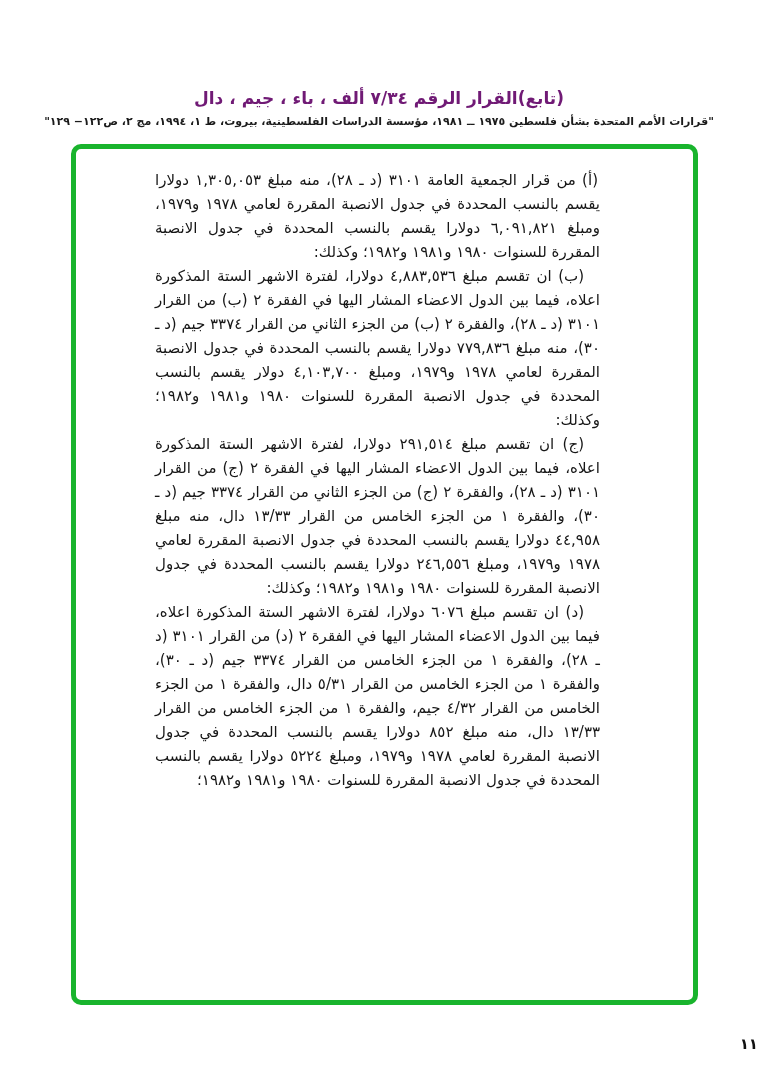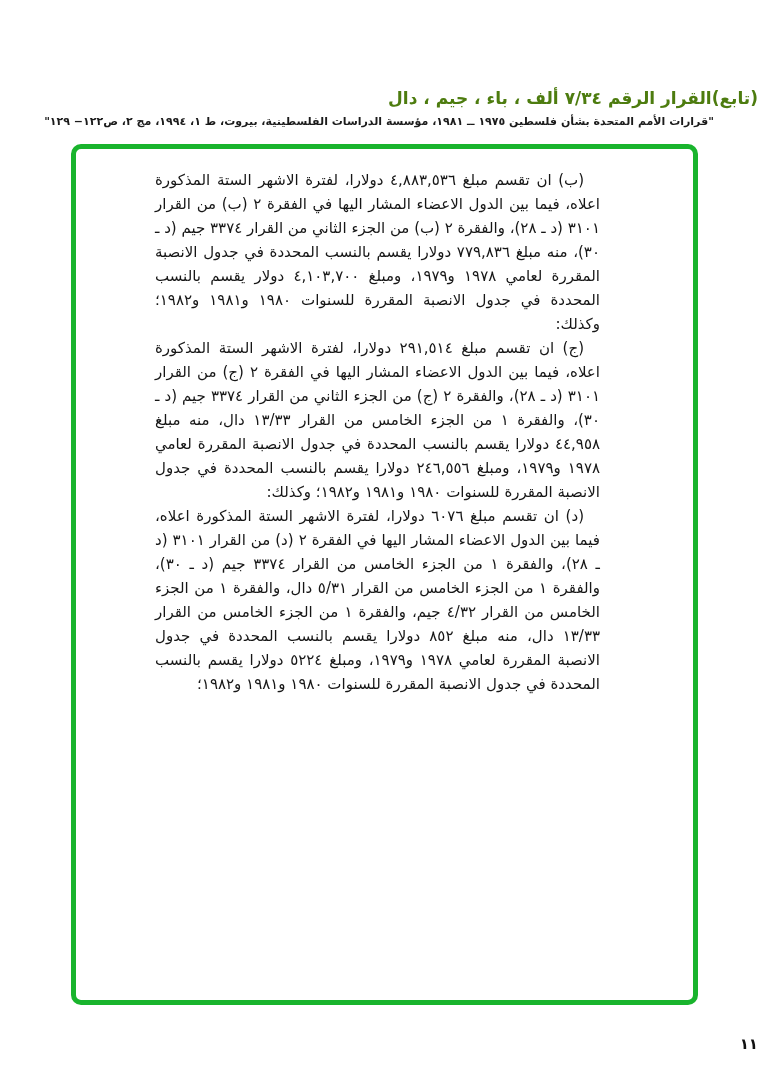--- a/index.html
+++ b/index.html
@@ -21,22 +21,21 @@
     left: 0;
     width: 758px;
     text-align: center;
     direction: rtl;
   }
   .title {
     font-size: 17px;
     font-weight: bold;
     line-height: 24px;
     letter-spacing: 0.2px;
-    color: #4d7c0f;
-    text-align: right;
+    color: #701a75;
   }
   .citation {
     margin-top: 4px;
     font-size: 11px;
     font-weight: bold;
     line-height: 15px;
     color: #1b1b1b;
   }
   .content-box {
     position: absolute;
@@ -79,19 +78,20 @@
 </head>
 <body>
 
 <div class="header">
   <div class="title">(تابع)القرار الرقم ٧/٣٤ ألف ، باء ، جيم ، دال</div>
   <div class="citation">"قرارات الأمم المتحدة بشأن فلسطين ١٩٧٥ ــ ١٩٨١، مؤسسة الدراسات الفلسطينية، بيروت، ط ١، ١٩٩٤، مج ٢، ص١٢٢− ١٢٩"</div>
 </div>
 
 <div class="content-box" style="border-color: rgb(25, 180, 45);">
   <div class="text-column" dir="rtl" lang="ar">
+    <p class="first-para">(أ) من قرار الجمعية العامة ٣١٠١ (د ـ ٢٨)، منه مبلغ ١,٣٠٥,٠٥٣ دولارا يقسم بالنسب المحددة في جدول الانصبة المقررة لعامي ١٩٧٨ و١٩٧٩، ومبلغ ٦,٠٩١,٨٢١ دولارا يقسم بالنسب المحددة في جدول الانصبة المقررة للسنوات ١٩٨٠ و١٩٨١ و١٩٨٢؛ وكذلك:</p>
     <p>(ب) ان تقسم مبلغ ٤,٨٨٣,٥٣٦ دولارا، لفترة الاشهر الستة المذكورة اعلاه، فيما بين الدول الاعضاء المشار اليها في الفقرة ٢ (ب) من القرار ٣١٠١ (د ـ ٢٨)، والفقرة ٢ (ب) من الجزء الثاني من القرار ٣٣٧٤ جيم (د ـ ٣٠)، منه مبلغ ٧٧٩,٨٣٦ دولارا يقسم بالنسب المحددة في جدول الانصبة المقررة لعامي ١٩٧٨ و١٩٧٩، ومبلغ ٤,١٠٣,٧٠٠ دولار يقسم بالنسب المحددة في جدول الانصبة المقررة للسنوات ١٩٨٠ و١٩٨١ و١٩٨٢؛ وكذلك:</p>
     <p>(ج) ان تقسم مبلغ ٢٩١,٥١٤ دولارا، لفترة الاشهر الستة المذكورة اعلاه، فيما بين الدول الاعضاء المشار اليها في الفقرة ٢ (ج) من القرار ٣١٠١ (د ـ ٢٨)، والفقرة ٢ (ج) من الجزء الثاني من القرار ٣٣٧٤ جيم (د ـ ٣٠)، والفقرة ١ من الجزء الخامس من القرار ١٣/٣٣ دال، منه مبلغ ٤٤,٩٥٨ دولارا يقسم بالنسب المحددة في جدول الانصبة المقررة لعامي ١٩٧٨ و١٩٧٩، ومبلغ ٢٤٦,٥٥٦ دولارا يقسم بالنسب المحددة في جدول الانصبة المقررة للسنوات ١٩٨٠ و١٩٨١ و١٩٨٢؛ وكذلك:</p>
     <p>(د) ان تقسم مبلغ ٦٠٧٦ دولارا، لفترة الاشهر الستة المذكورة اعلاه، فيما بين الدول الاعضاء المشار اليها في الفقرة ٢ (د) من القرار ٣١٠١ (د ـ ٢٨)، والفقرة ١ من الجزء الخامس من القرار ٣٣٧٤ جيم (د ـ ٣٠)، والفقرة ١ من الجزء الخامس من القرار ٥/٣١ دال، والفقرة ١ من الجزء الخامس من القرار ٤/٣٢ جيم، والفقرة ١ من الجزء الخامس من القرار ١٣/٣٣ دال، منه مبلغ ٨٥٢ دولارا يقسم بالنسب المحددة في جدول الانصبة المقررة لعامي ١٩٧٨ و١٩٧٩، ومبلغ ٥٢٢٤ دولارا يقسم بالنسب المحددة في جدول الانصبة المقررة للسنوات ١٩٨٠ و١٩٨١ و١٩٨٢؛</p>
   </div>
 </div>
 
 <div class="page-number">١١</div>
 
 </body></html>

